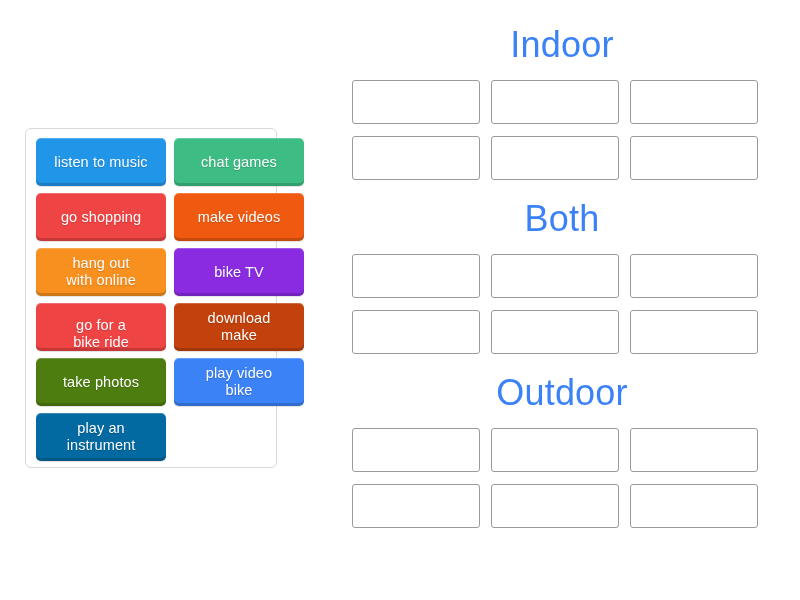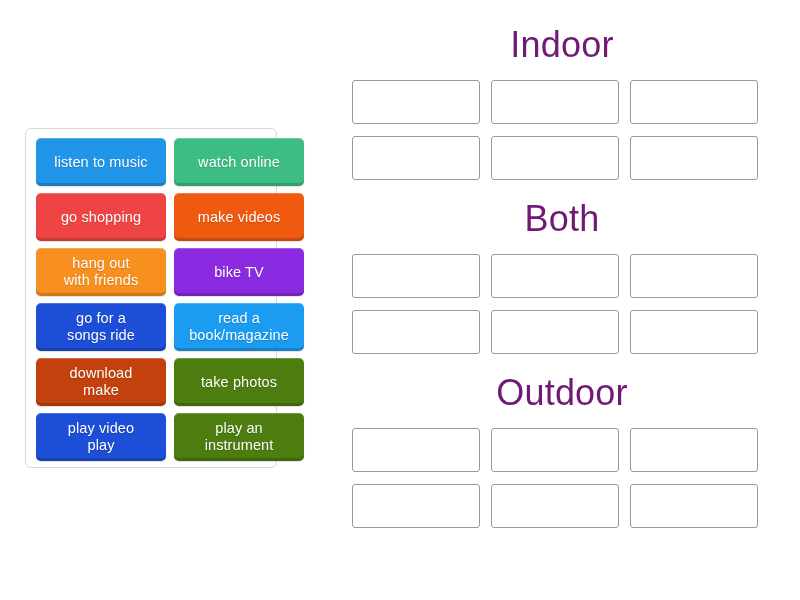--- a/index.html
+++ b/index.html
@@ -62,21 +62,21 @@
   #categories {
     position: absolute;
     left: 352px;
     top: 22px;
     width: 420px;
   }
   .category { margin-bottom: 16px; }
   .cat-title {
     font-size: 36px;
     font-weight: 300;
-    color: #701a75;
+    color: #3b82f6;
     text-align: center;
     line-height: 46px;
     margin: 0 0 12px 0;
     letter-spacing: .2px;
   }
   .zone-grid {
     display: grid;
     grid-template-columns: repeat(3, 128px);
     column-gap: 11px;
     row-gap: 12px;
@@ -88,56 +88,50 @@
     border-radius: 3px;
     box-sizing: border-box;
   }
 </style>
 </head>
 <body>
 
 <div id="word-bank">
   <div id="tile-grid">
       <div class="tile" style="background: rgb(33, 150, 232);">listen to music</div>
-      <div class="tile" style="background: rgb(61, 189, 132);">watch online</div>
+      <div class="tile" style="background: rgb(61, 189, 132);">chat games</div>
       <div class="tile" style="background: #ef4444;">go shopping</div>
       <div class="tile" style="background: rgb(239, 90, 16);">make videos</div>
       <div class="tile" style="background: rgb(247, 144, 30);">
         <div>
           <span>hang out</span>
-          <span>with friends</span>
+          <span>with online</span>
         </div>
       </div>
       <div class="tile" style="background: rgb(138, 43, 226);">bike TV</div>
-      <div class="tile" style="background: #1d4ed8;">
+      <div class="tile" style="background: #ef4444; align-items: flex-end;">
         <div>
           <span>go for a</span>
-          <span>songs ride</span>
-        </div>
-      </div>
-      <div class="tile" style="background: rgb(27, 156, 240);">
-        <div>
-          <span>read a</span>
-          <span>book/magazine</span>
+          <span>bike ride</span>
         </div>
       </div>
       <div class="tile" style="background: #c2410c;">
         <div>
           <span>download</span>
           <span>make</span>
         </div>
       </div>
       <div class="tile" style="background: #4d7c0f;">take photos</div>
-      <div class="tile" style="background: #1d4ed8;">
+      <div class="tile" style="background: #3b82f6;">
         <div>
           <span>play video</span>
-          <span>play</span>
+          <span>bike</span>
         </div>
       </div>
-      <div class="tile" style="background: #4d7c0f;">
+      <div class="tile" style="background: #0369a1;">
         <div>
           <span>play an</span>
           <span>instrument</span>
         </div>
       </div>
     </div>
 </div>
 
 <div id="categories">
     <div class="category">

